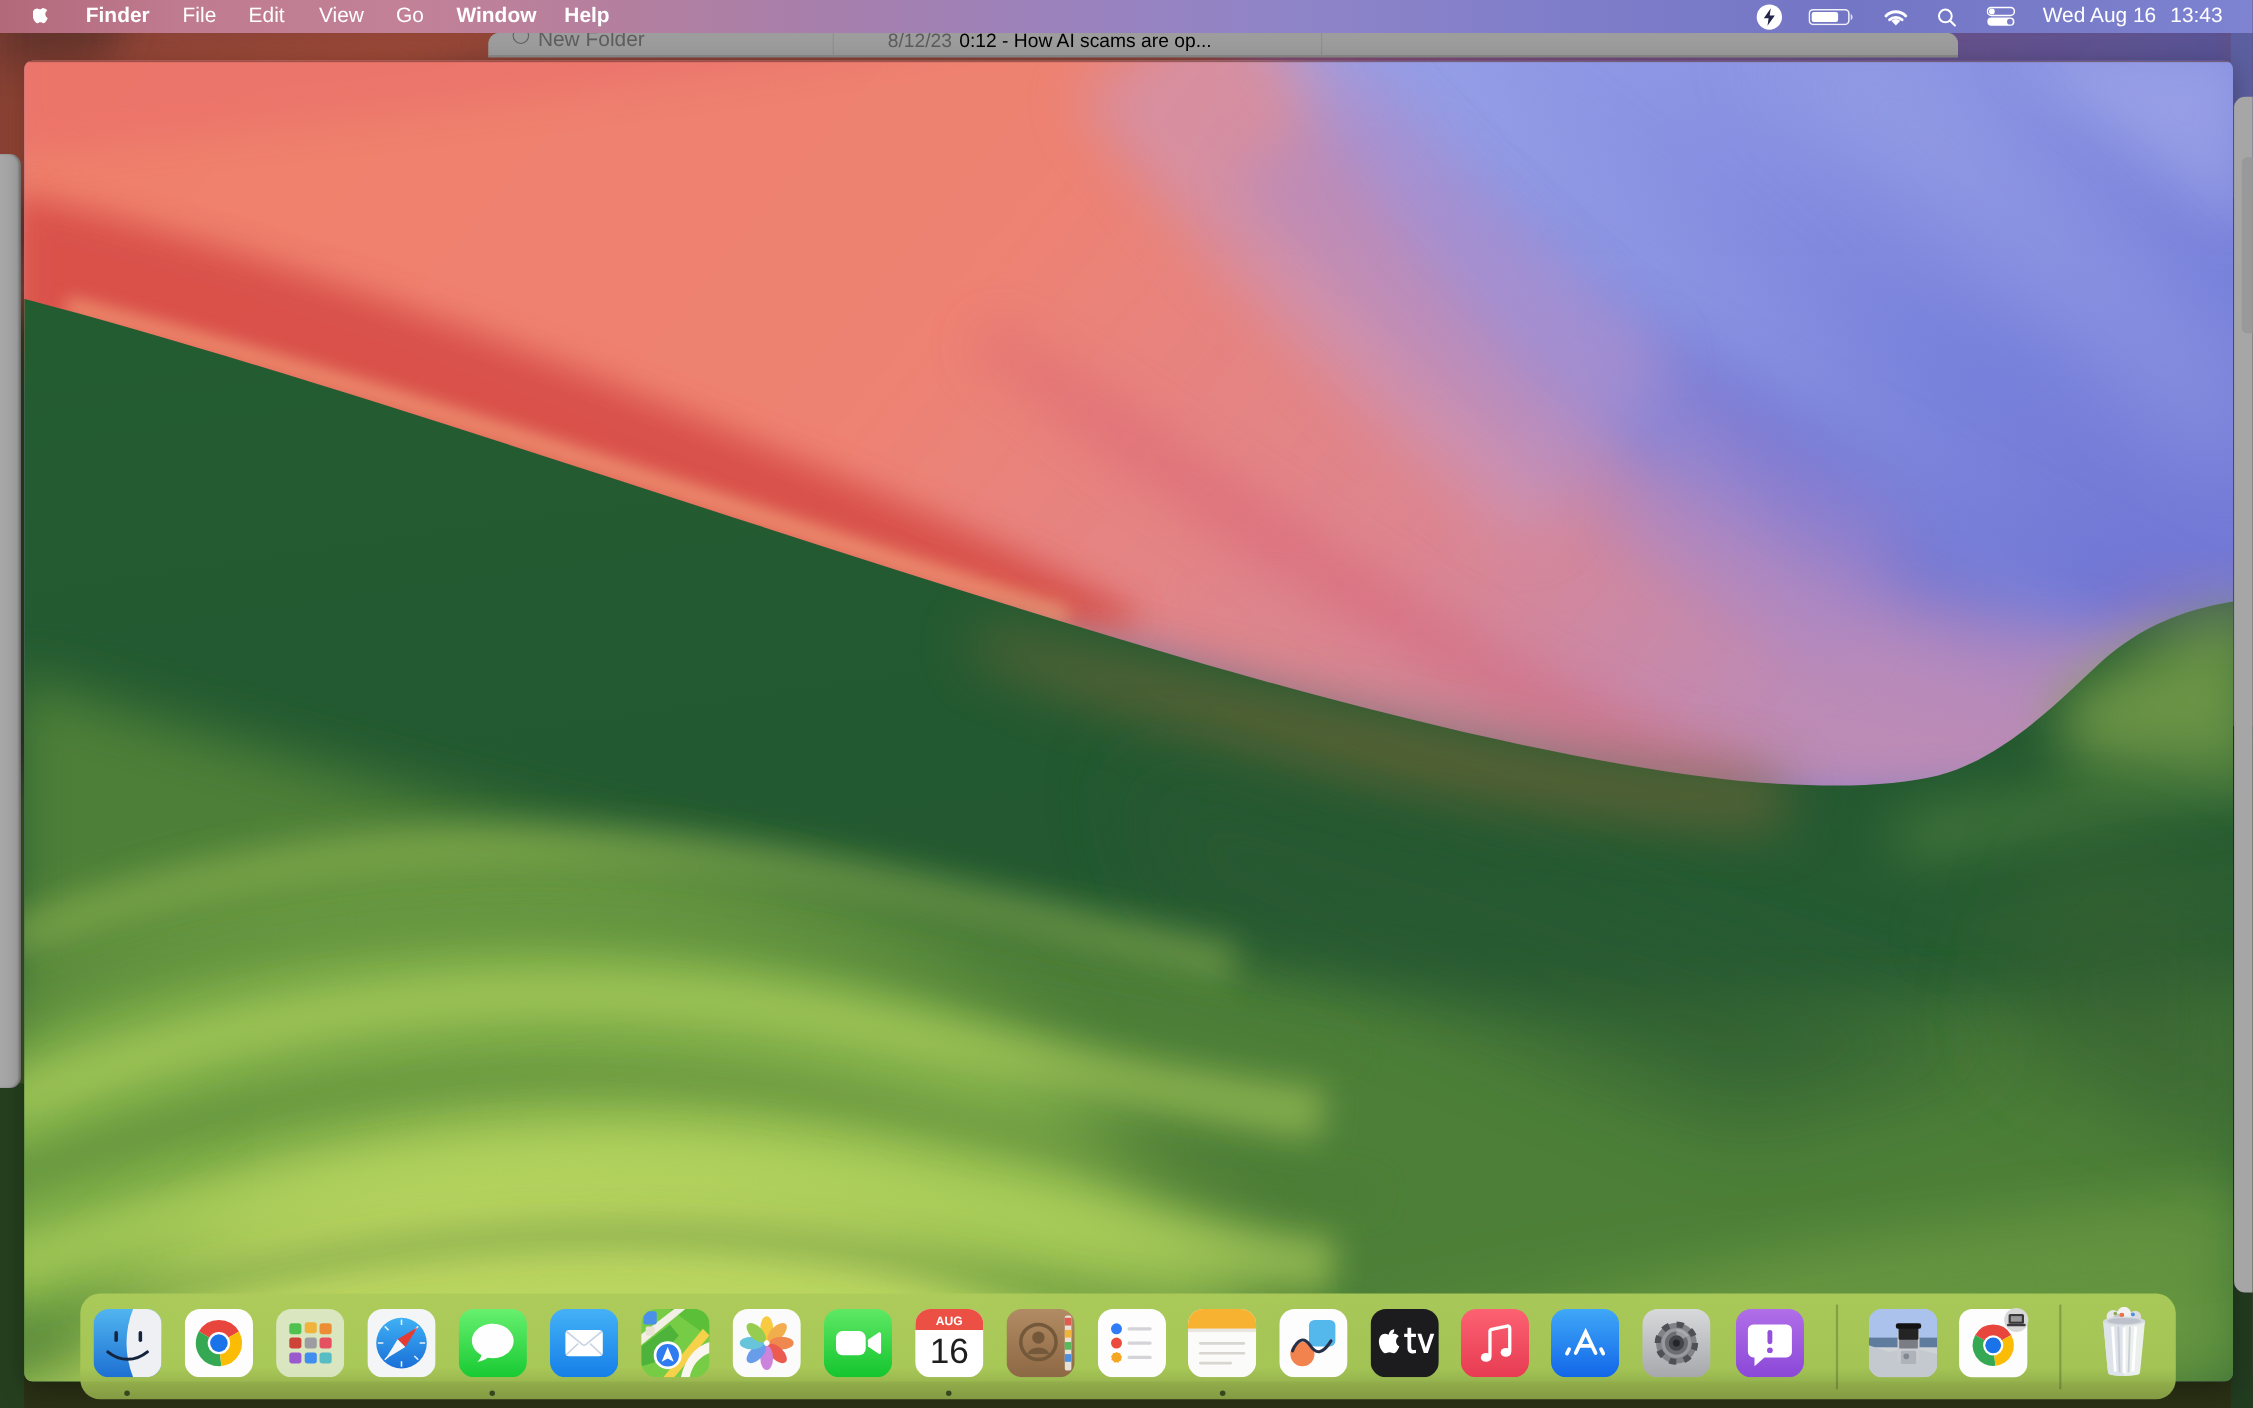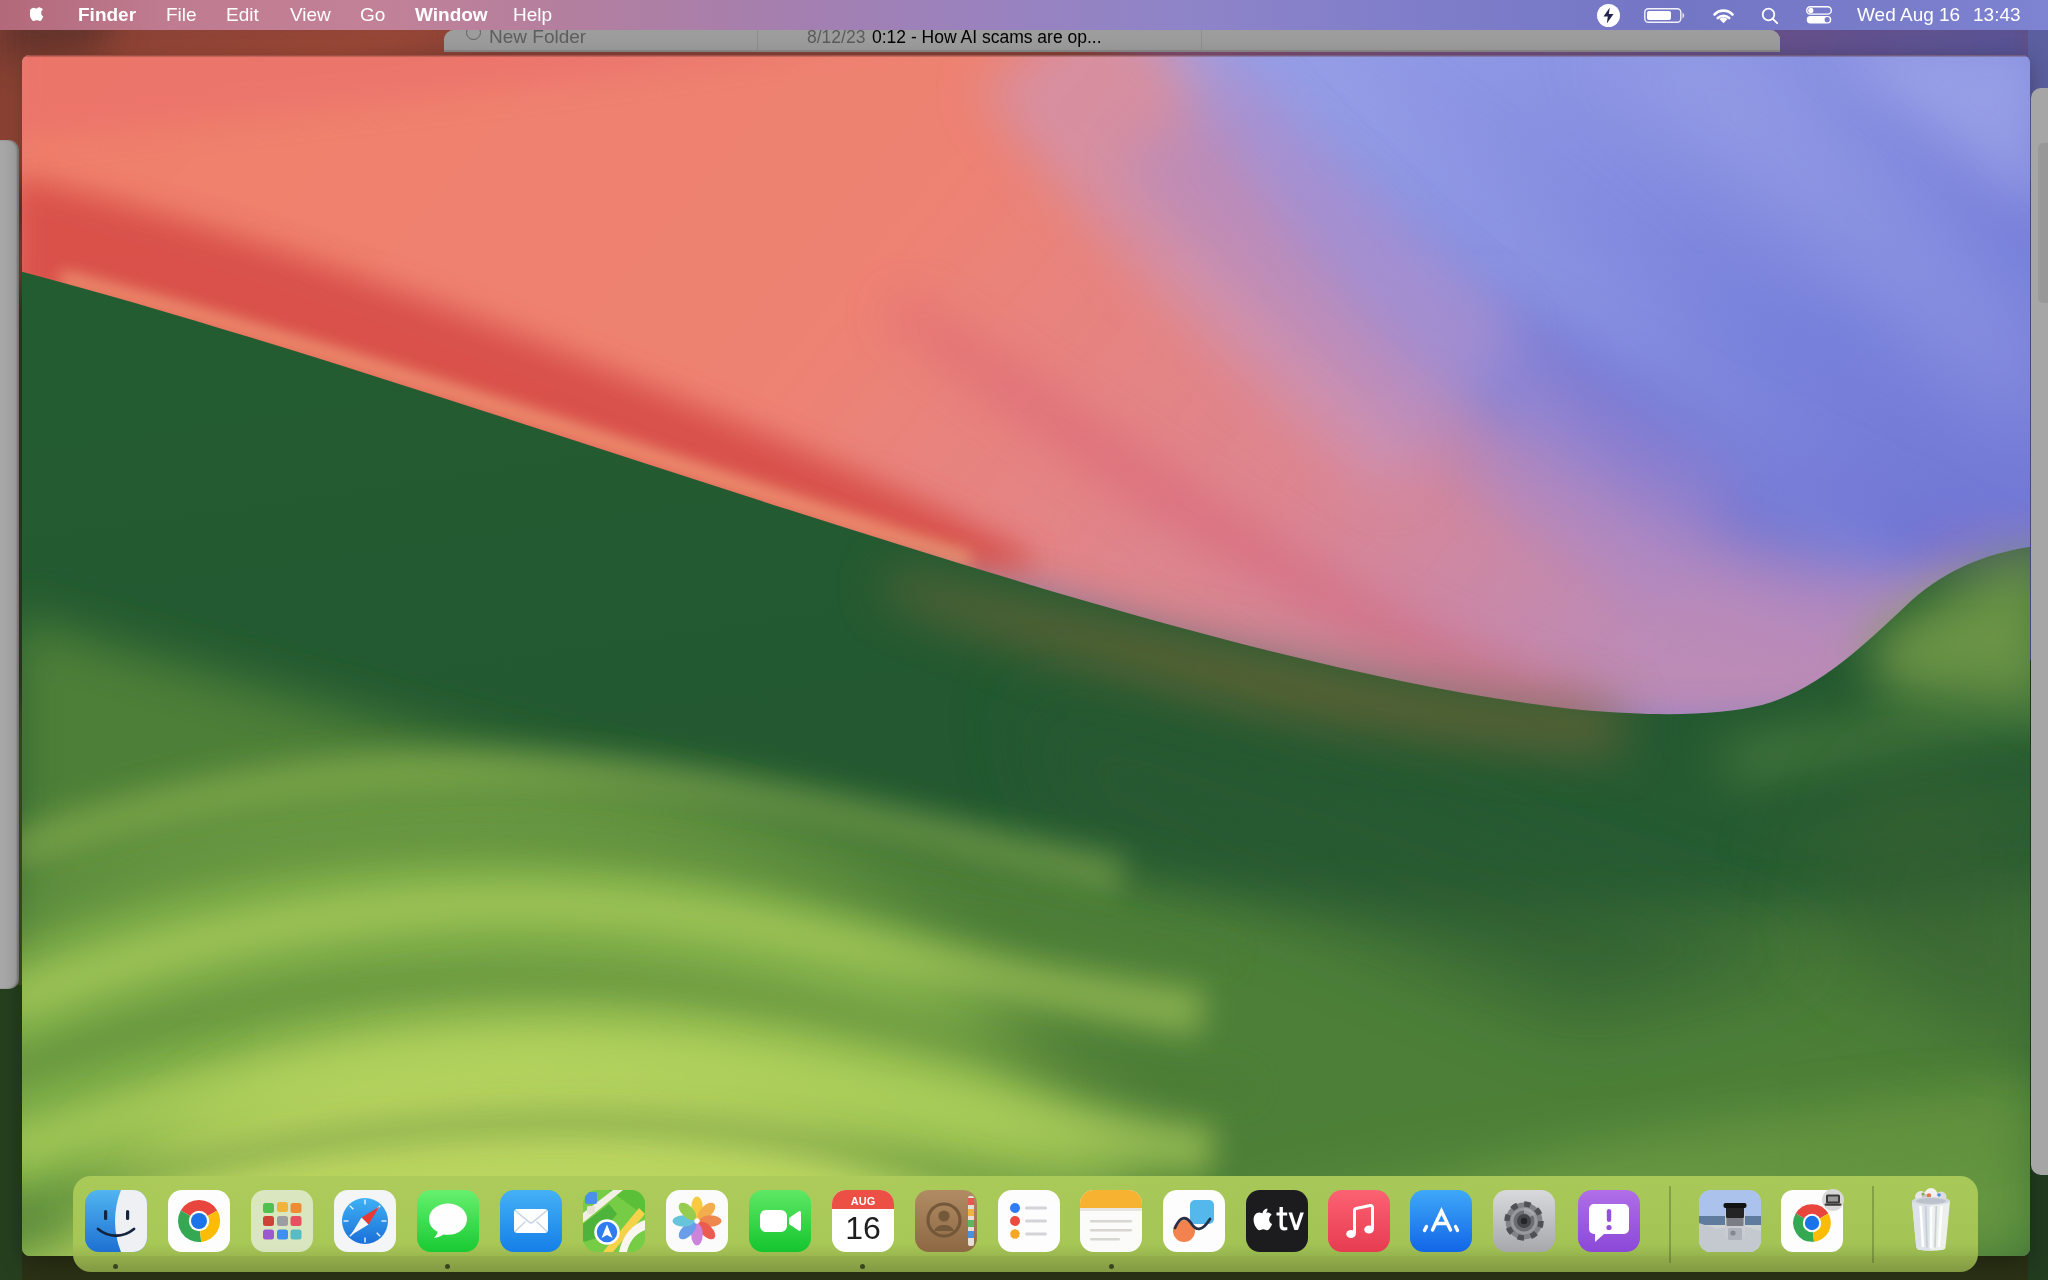--- a/index.html
+++ b/index.html
@@ -479,21 +479,21 @@
   <svg class="abs" style="left:30px;top:7px" width="15" height="17" viewBox="0 0 15 17">
     <path fill="#fff" d="M12.4,9.0c0-2.4,2.0-3.5,2.1-3.6c-1.1-1.7-2.9-1.9-3.5-1.9c-1.5-0.2-2.9,0.9-3.7,0.9C6.5,4.4,5.4,3.5,4.1,3.5C2.5,3.6,1,4.5,0.2,6C-1.5,9-0.2,13.4,1.4,15.8c0.8,1.2,1.7,2.5,3,2.4c1.2,0,1.7-0.8,3.1-0.8c1.5,0,1.9,0.8,3.1,0.8c1.3,0,2.1-1.2,2.9-2.4c0.9-1.4,1.3-2.7,1.3-2.8C14.8,13.1,12.4,12.1,12.4,9.0z" transform="scale(0.9) translate(0,-2.6)"></path>
     <path fill="#fff" d="M9.8,2.1C10.5,1.3,10.9,0.2,10.8,-0.9C9.9,-0.8,8.7,-0.2,8,0.6C7.4,1.3,6.9,2.5,7,3.5C8.1,3.6,9.2,3.0,9.8,2.1z" transform="scale(0.9) translate(0,1)"></path>
   </svg>
   <div class="abs" style="left:78px;top:4px;font-size:19px;font-weight:bold;">Finder</div>
   <div class="abs" style="left:166px;top:4px;font-size:19px;">File</div>
   <div class="abs" style="left:226px;top:4px;font-size:19px;text-align:center;">Edit</div>
   <div class="abs" style="left:290px;top:4px;font-size:19px;">View</div>
   <div class="abs" style="left:360px;top:4px;font-size:19px;">Go</div>
   <div class="abs" style="left:415px;top:4px;font-size:19px;font-weight:bold;">Window</div>
-  <div class="abs" style="left:513px;top:4px;font-size:19px;">Help</div>
+  <div class="abs" style="left:513px;top:4px;font-size:19px;font-weight:bold;">Help</div>
 
   <svg class="abs" style="left:1596px;top:3px" width="25" height="25" viewBox="0 0 25 25">
     <circle cx="12.5" cy="12.5" r="11.5" fill="#fff"></circle>
     <path d="M13.8,4.5 L7.5,13.5 L11.8,13.5 L10.8,20.5 L17.5,11 L12.8,11 Z" fill="#23254d"></path>
   </svg>
   <svg class="abs" style="left:1644px;top:8px" width="42" height="15" viewBox="0 0 42 15">
     <rect x="0.8" y="0.8" width="36" height="13.4" rx="3.5" fill="none" stroke="rgba(255,255,255,0.9)" stroke-width="1.4"></rect>
     <rect x="3" y="3" width="24" height="9" rx="2" fill="#fff"></rect>
     <path d="M38.5,4.5 a3.5,3.5 0 0 1 0,6 z" fill="rgba(255,255,255,0.8)"></path>
   </svg>

